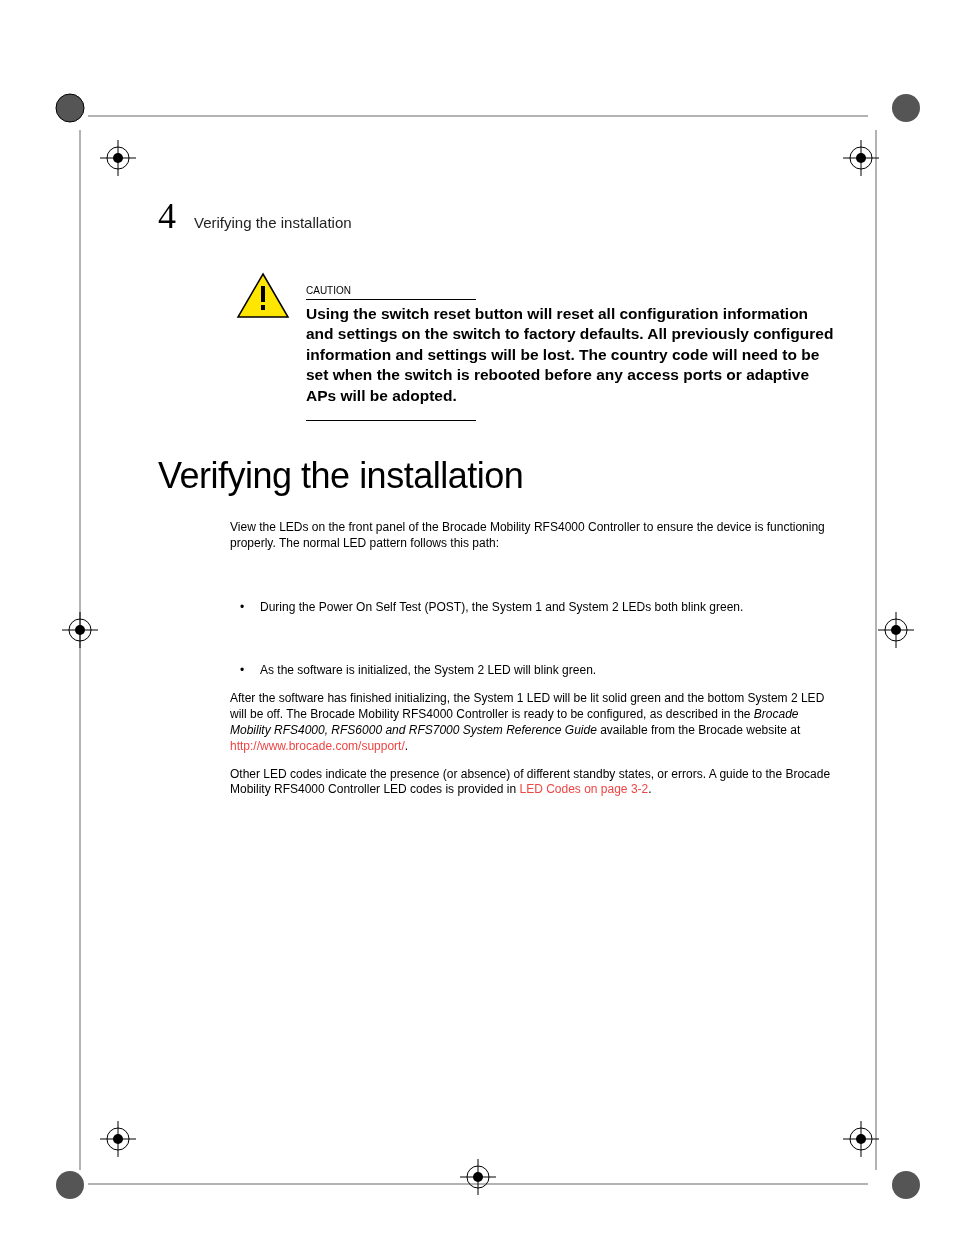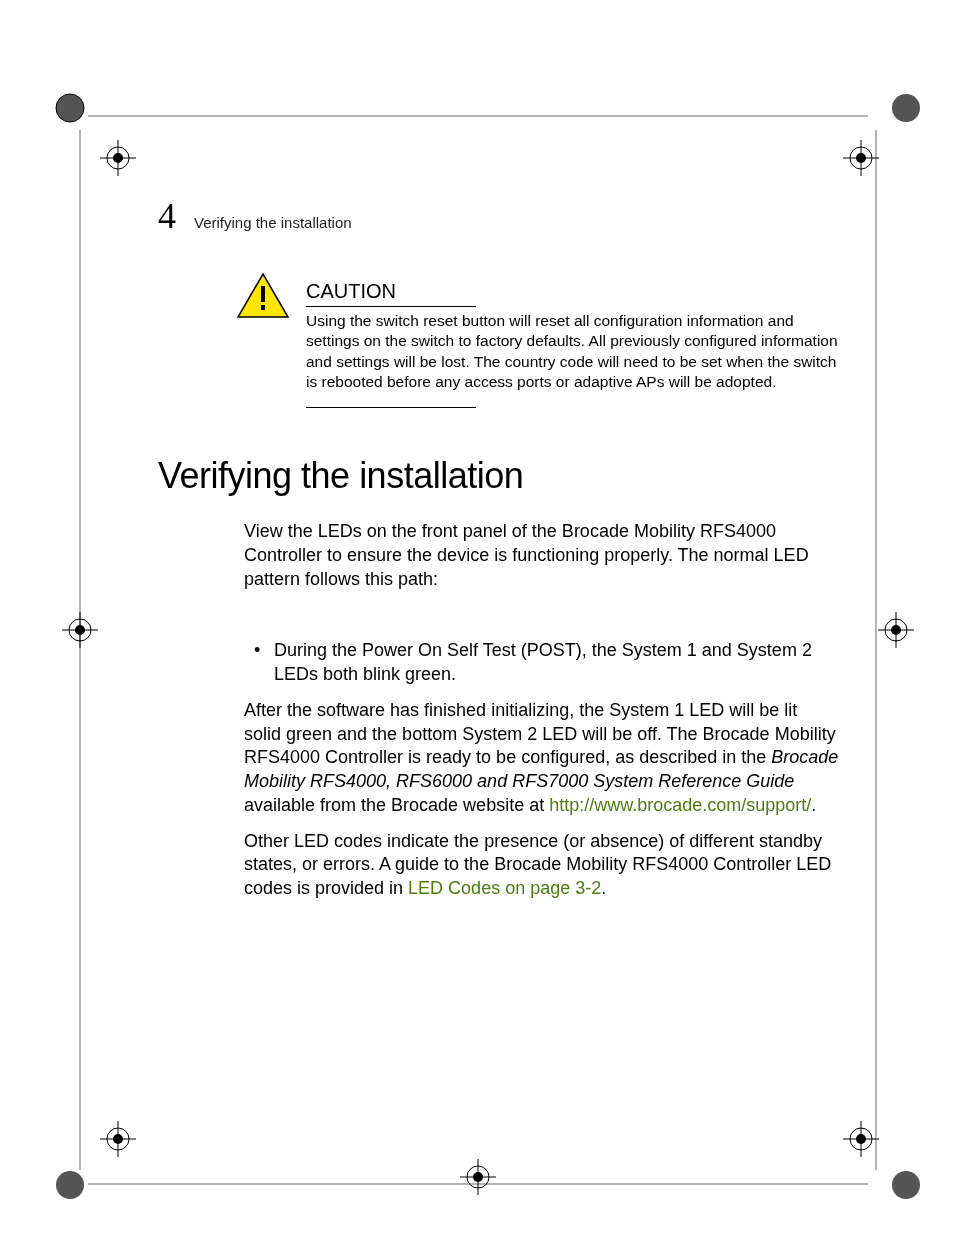--- a/index.html
+++ b/index.html
@@ -48,31 +48,31 @@
   .caution-icon {
     width: 54px;
     height: 48px;
     flex: none;
   }
   .caution-body {
     flex: 1;
     padding-top: 8px;
   }
   .caution-label {
-    font-size: 20px;
+    font-size: 10px;
     font-weight: 400;
     border-bottom: 1px solid #000;
     display: inline-block;
     padding-bottom: 3px;
     width: 170px;
     margin-bottom: 4px;
   }
   .caution-text {
     font-size: 15.5px;
-    font-weight: 400;
+    font-weight: 700;
     line-height: 1.32;
   }
   .caution-rule {
     border: none;
     border-top: 1px solid #000;
     margin: 14px 0 0 0;
     width: 170px;
   }
   
   .main-heading {
@@ -82,23 +82,23 @@
     font-family: "Arial Narrow", Arial, sans-serif;
     font-stretch: condensed;
     font-size: 36px;
     font-weight: 400;
     letter-spacing: -0.5px;
   }
   
   .body {
     position: absolute;
     top: 520px;
-    left: 244px;
+    left: 230px;
     right: 115px;
-    font-size: 18px;
+    font-size: 12px;
     line-height: 1.32;
   }
   .body p {
     margin: 0 0 12px 0;
   }
   .body ul {
     margin: 0 0 12px 0;
     padding-left: 24px;
     list-style: none;
   }
@@ -108,21 +108,21 @@
     padding-left: 6px;
     margin-top: 48px;
   }
   .body ul li::before {
     content: "•";
     position: absolute;
     left: -14px;
     top: 0;
   }
   .italic { font-style: italic; }
-  .link { color: #4d7c0f; }
+  .link { color: #ef4444; }
   
   .mark {
     position: absolute;
     width: 36px;
     height: 36px;
     pointer-events: none;
   }
   .mark svg { display: block; }
 </style>
 </head>
@@ -149,20 +149,21 @@
       <hr class="caution-rule">
     </div>
   </div>
 
   <div class="main-heading">Verifying the installation</div>
 
   <div class="body">
     <p>View the LEDs on the front panel of the Brocade Mobility RFS4000 Controller to ensure the device is functioning properly. The normal LED pattern follows this path:</p>
     <ul>
       <li>During the Power On Self Test (POST), the System 1 and System 2 LEDs both blink green.</li>
+      <li>As the software is initialized, the System 2 LED will blink green.</li>
     </ul>
     <p>
       <span>After the software has finished initializing, the System 1 LED will be lit solid green and the bottom System 2 LED will be off. The Brocade Mobility RFS4000 Controller is ready to be configured, as described in the </span><span class="italic">Brocade Mobility RFS4000, RFS6000 and RFS7000 System Reference Guide</span><span> available from the Brocade website at </span><span class="link">http://www.brocade.com/support/</span><span>.</span>
     </p>
     <p>
       <span>Other LED codes indicate the presence (or absence) of different standby states, or errors. A guide to the Brocade Mobility RFS4000 Controller LED codes is provided in </span><span class="link">LED Codes on page 3-2</span><span>.</span>
     </p>
   </div>
 
   <div class="mark" style="top:90px;left:52px">

